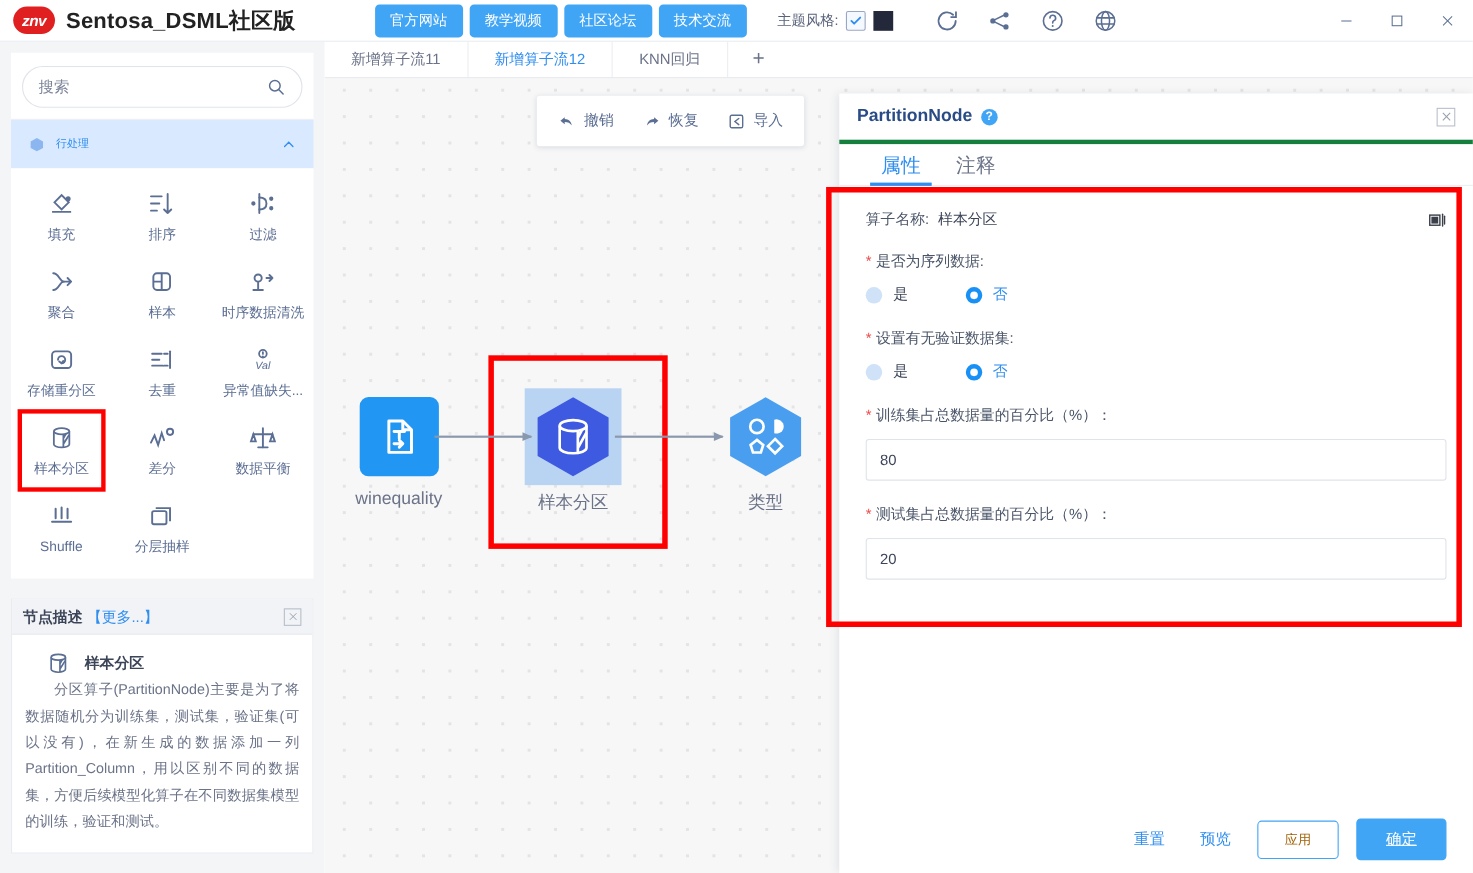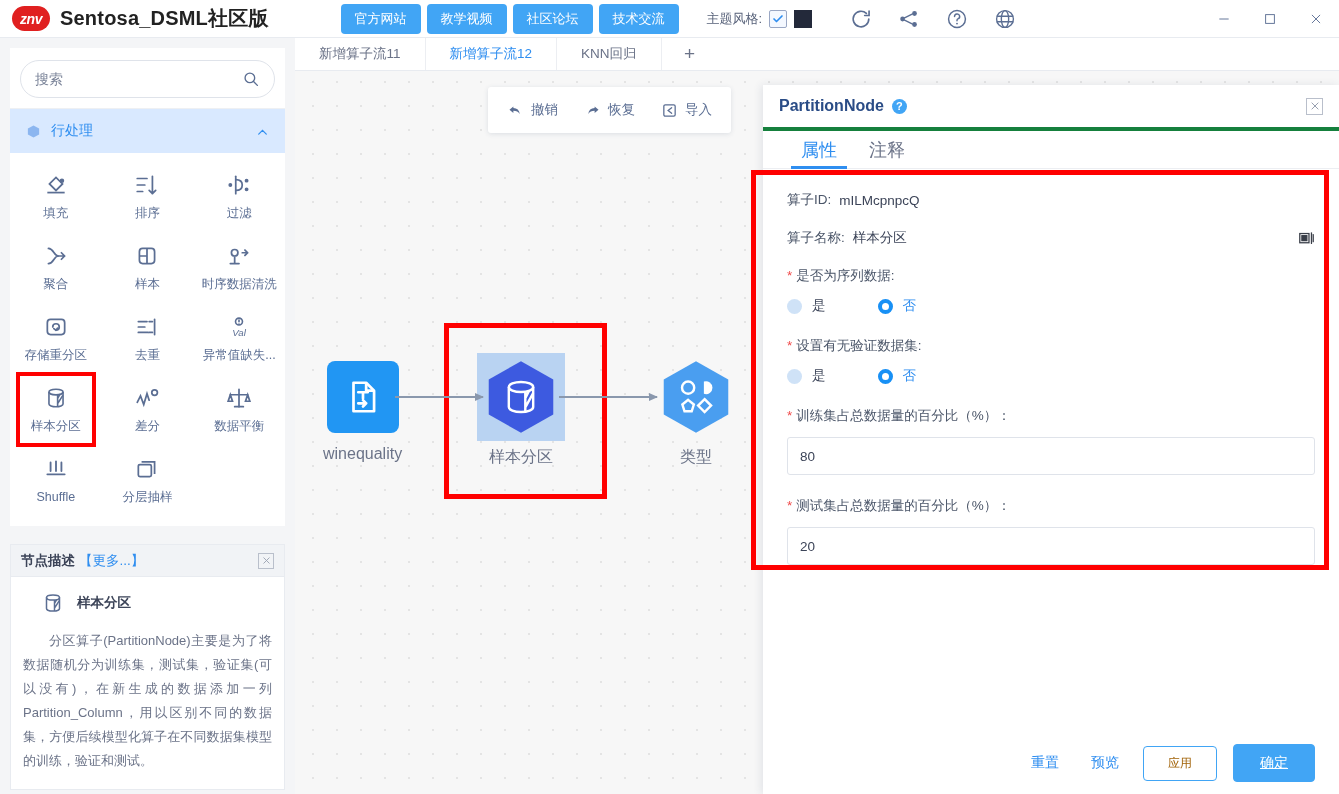--- a/index.html
+++ b/index.html
@@ -72,21 +72,21 @@
   .search-box input::placeholder { color: #7b8499; }
   .search-icon { width: 18px; height: 18px; color: #5b6e93; }
 
   .section-head {
     background: #d9e9ff; height: 44px; display: flex; align-items: center;
     padding: 0 16px; cursor: pointer;
   }
   .hexdot {
     width: 15px; height: 15px; color: #8cb6f0; margin-right: 10px; flex: none;
   }
-  .section-title { font-size: 14px; color: #2f8ef0; flex: 1; }
+  .section-title { font-size: 10px; color: #2f8ef0; flex: 1; }
   .chevron { width: 13px; height: 13px; color: #2f8ef0; }
 
   .op-grid {
     background: #fff; display: grid; grid-template-columns: repeat(3, 1fr);
     padding: 8px 0 10px 0;
   }
   .op-cell {
     height: 71px; display: flex; flex-direction: column; align-items: center;
     justify-content: center; gap: 7px; cursor: pointer; position: relative;
   }
@@ -112,21 +112,21 @@
     margin-left: auto; width: 16px; height: 16px; border: 1px solid #b9bfcb;
     color: #98a0b0; display: flex; align-items: center; justify-content: center;
     cursor: pointer;
   }
   .desc-close svg { width: 9px; height: 9px; }
   .desc-body { padding: 14px 12px 16px 12px; }
   .desc-node { display: flex; align-items: center; gap: 12px; padding-left: 18px; }
   .desc-node-icon { width: 24px; height: 24px; color: #5b6e93; }
   .desc-node-name { font-size: 13.5px; color: #3c4458; font-weight: bold; }
   .desc-text {
-    margin-top: 14px; font-size: 13px; line-height: 1.85; color: #6b7governed;
+    font-size: 13px; line-height: 1.85; color: #6b7governed;
     color: #6b7388; text-indent: 26px; text-align: justify;
   }
 
   
   .canvas {
     position: absolute; left: 295px; top: 38px; width: 1044px; height: 756px;
     background-color: #f7f7f7;
     background-image: radial-gradient(#e4e4e4 1.3px, transparent 1.4px);
     background-size: 24px 24px; background-position: 6px 8px;
     overflow: hidden;
@@ -611,24 +611,20 @@
           </svg>
       </span>
     </div>
 
     <div class="rp-tabs">
       <div class="rp-tab active">属性</div>
       <div class="rp-tab">注释</div>
     </div>
 
     <div class="rp-body">
-      <div class="field-row">
-        <span class="field-lbl">算子ID:</span>
-        <span class="field-val">mILMcpnpcQ</span>
-      </div>
 
       <div class="field-row">
         <span class="field-lbl">算子名称:</span>
         <span class="field-val">样本分区</span>
         <span class="name-icon">
           <svg viewBox="0 0 24 24" fill="none" stroke="currentColor" stroke-width="1.8">
               <rect x="2.5" y="5" width="13" height="13"></rect>
               <rect x="5.5" y="8" width="7" height="7" fill="currentColor"></rect>
               <path d="M19 4v15" stroke-linecap="round"></path>
               <path d="M21.5 6.5v10" stroke-linecap="round"></path>

